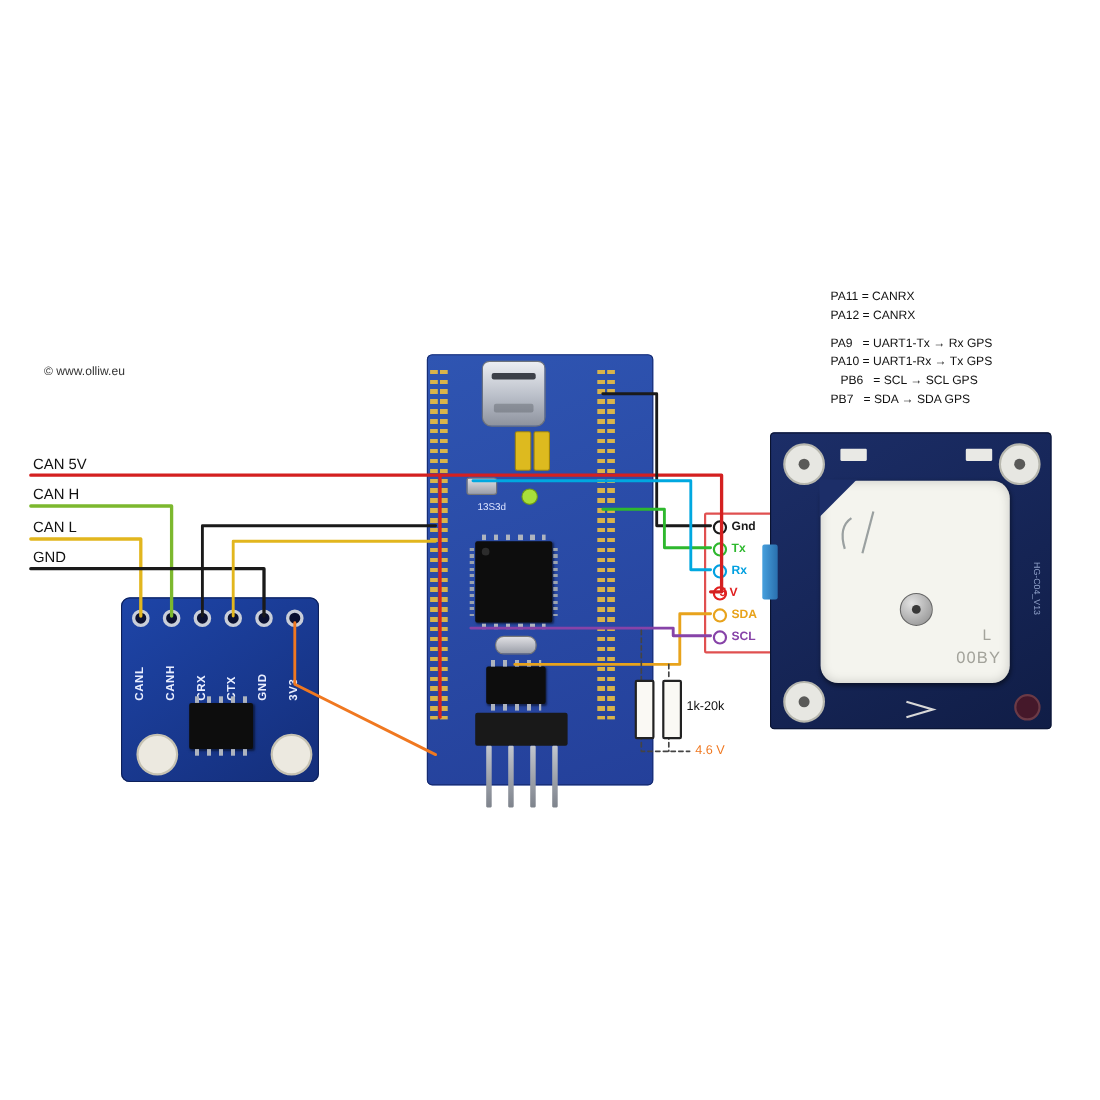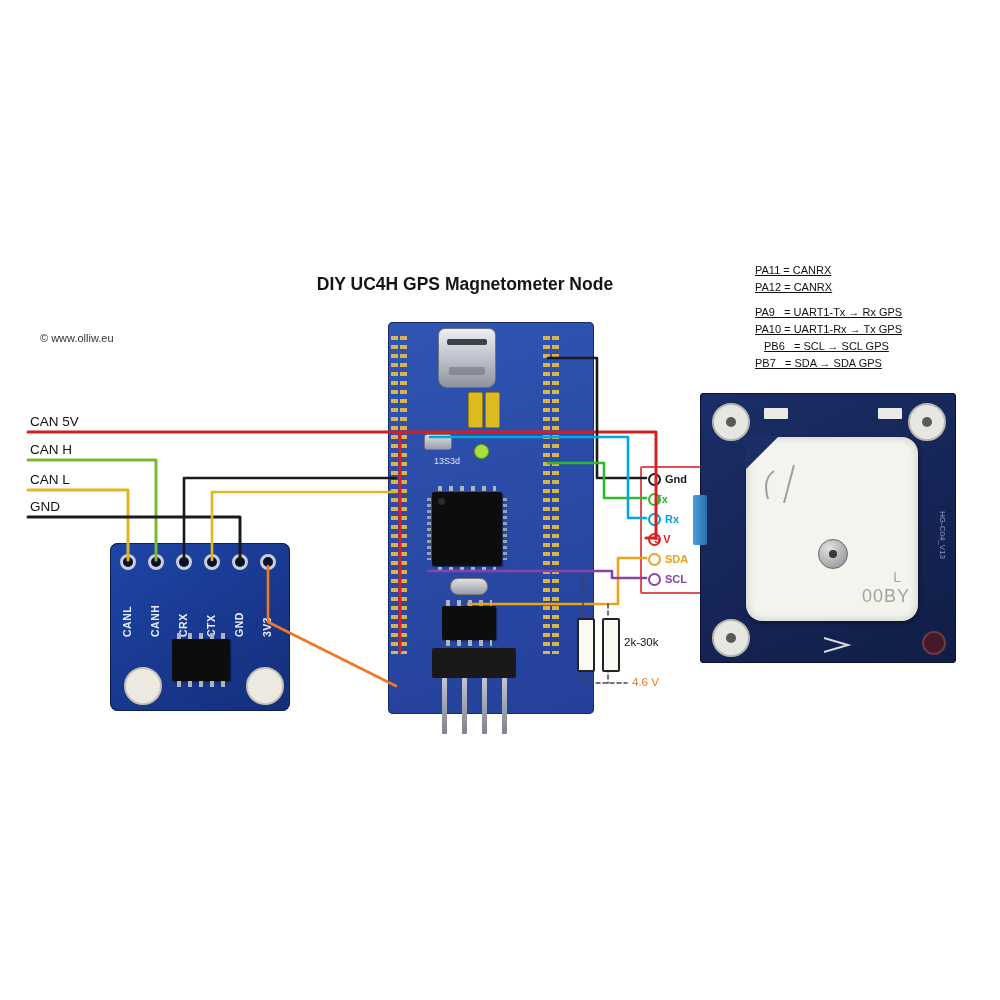--- a/index.html
+++ b/index.html
@@ -1,21 +1,21 @@
 <!DOCTYPE html>
 <html><head>
 <meta charset="utf-8">
 <style>
   html,body{margin:0;padding:0;background:#fff;}
   .stage{position:relative;width:1000px;height:1000px;background:#ffffff;
          font-family:"Liberation Sans",sans-serif;overflow:hidden;}
   .abs{position:absolute;}
   .title{font-size:17.5px;font-weight:bold;color:#141414;text-align:center;}
   .credit{font-size:11px;color:#333;}
-  .pinline{font-size:11px;color:#111;white-space:pre;text-decoration:underline;}
+  .pinline{font-size:11px;color:#111;white-space:pre;}
   .buslabel{font-size:13.5px;color:#111;}
   .wire-layer{position:absolute;left:0;top:0;width:1000px;height:1000px;z-index:40;pointer-events:none;}
   .toptext{z-index:50;}
   
   .mag{left:110px;top:543px;width:180px;height:168px;border-radius:8px;
        background:linear-gradient(145deg,#1e45a8,#142e7a);box-shadow:0 0 0 1px #0d205a inset;}
   .maghole{width:10px;height:10px;border:3px solid #c9ced9;background:#0a1030;border-radius:50%;}
   .magpin{writing-mode:vertical-rl;transform:rotate(180deg);font-size:10.5px;font-weight:bold;
           color:#e9eeff;letter-spacing:.5px;height:62px;width:14px;text-align:left;}
   .mnt{width:34px;height:34px;border-radius:50%;background:#ece9e0;border:2px solid #c6c2b2;}
@@ -64,21 +64,20 @@
       <polyline points="548,463 604,463 604,498 646,498" fill="none" stroke="#2eb82e" stroke-width="2.6" stroke-linejoin="round" stroke-linecap="round"></polyline>
       <polyline points="430,437 628,437 628,518 646,518" fill="none" stroke="#00a8e0" stroke-width="2.6" stroke-linejoin="round" stroke-linecap="round"></polyline>
       <polyline points="468,604 618,604 618,558 646,558" fill="none" stroke="#e8a31c" stroke-width="2.6" stroke-linejoin="round" stroke-linecap="round"></polyline>
       <polyline points="428,571 612,571 612,578 646,578" fill="none" stroke="#8743a8" stroke-width="2.6" stroke-linejoin="round" stroke-linecap="round"></polyline>
       <polyline points="583,573 583,618" fill="none" stroke="#444444" stroke-width="1.5" stroke-linejoin="round" stroke-linecap="round" stroke-dasharray="4,3"></polyline>
       <polyline points="608,604 608,618" fill="none" stroke="#444444" stroke-width="1.5" stroke-linejoin="round" stroke-linecap="round" stroke-dasharray="4,3"></polyline>
       <polyline points="583,668 583,683 627,683" fill="none" stroke="#444444" stroke-width="1.5" stroke-linejoin="round" stroke-linecap="round" stroke-dasharray="4,3"></polyline>
       <polyline points="608,668 608,683" fill="none" stroke="#444444" stroke-width="1.5" stroke-linejoin="round" stroke-linecap="round" stroke-dasharray="4,3"></polyline>
     </svg>
 
-  <div class="abs title" style="left:150px;top:274px;width:630px;">DIY UC4H GPS Magnetometer Node</div>
   <div class="abs credit" style="left:40px;top:332px;">© www.olliw.eu</div>
 
   <div class="abs">
     <div class="abs pinline" style="left:755px;top:264px;">PA11 = CANRX</div>
     <div class="abs pinline" style="left:755px;top:281px;">PA12 = CANRX</div>
     <div class="abs pinline" style="left:755px;top:306px;">PA9   = UART1-Tx → Rx GPS</div>
     <div class="abs pinline" style="left:755px;top:323px;">PA10 = UART1-Rx → Tx GPS</div>
     <div class="abs pinline" style="left:764px;top:340px;">PB6   = SCL → SCL GPS</div>
     <div class="abs pinline" style="left:755px;top:357px;">PB7   = SDA → SDA GPS</div>
   </div>
@@ -147,34 +146,34 @@
     <div class="abs swdpin" style="left:54px;top:356px;height:56px;"></div>
     <div class="abs swdpin" style="left:74px;top:356px;height:56px;"></div>
     <div class="abs swdpin" style="left:94px;top:356px;height:56px;"></div>
     <div class="abs swdpin" style="left:114px;top:356px;height:56px;"></div>
   </div>
 
   <div class="abs panel">
     <div class="abs pincircle" style="left: 6px; top: 5px; border-color: rgb(26, 26, 26);"></div>
     <div class="abs pinlabel" style="left: 23px; top: 5px; color: rgb(26, 26, 26);">Gnd</div>
     <div class="abs pincircle" style="left: 6px; top: 25px; border-color: rgb(46, 184, 46);"></div>
-    <div class="abs pinlabel" style="left: 13px; top: 25px; color: rgb(46, 184, 46);">Tx</div>
+    <div class="abs pinlabel" style="left: 23px; top: 25px; color: rgb(46, 184, 46);">Tx</div>
     <div class="abs pincircle" style="left: 6px; top: 45px; border-color: rgb(0, 160, 224);"></div>
     <div class="abs pinlabel" style="left: 23px; top: 45px; color: rgb(0, 160, 224);">Rx</div>
     <div class="abs pincircle" style="left: 6px; top: 65px; border-color: rgb(224, 32, 32);"></div>
     <div class="abs pinlabel" style="left: 12px; top: 65px; color: rgb(224, 32, 32);">5 V</div>
     <div class="abs pincircle" style="left: 6px; top: 85px; border-color: rgb(232, 163, 28);"></div>
     <div class="abs pinlabel" style="left: 23px; top: 85px; color: rgb(232, 163, 28);">SDA</div>
     <div class="abs pincircle" style="left: 6px; top: 105px; border-color: rgb(135, 67, 168);"></div>
     <div class="abs pinlabel" style="left: 23px; top: 105px; color: rgb(135, 67, 168);">SCL</div>
   </div>
 
   <div class="abs resistor" style="left:577px;top:618px;"></div>
   <div class="abs resistor" style="left:602px;top:618px;"></div>
-  <div class="abs smalllabel toptext" style="left:624px;top:636px;">2k-30k</div>
+  <div class="abs smalllabel toptext" style="left:624px;top:636px;">1k-20k</div>
   <div class="abs smalllabel toptext" style="left: 632px; top: 676px; color: rgb(240, 120, 32);">4.6 V</div>
 
   <div class="abs gps">
     <div class="abs standoff" style="left:12px;top:10px;"></div>
     <div class="abs standoff" style="left:208px;top:10px;"></div>
     <div class="abs standoff" style="left:12px;top:226px;"></div>
     <div class="abs" style="left:222px;top:238px;width:20px;height:20px;border-radius:50%;background:#45182a;border:2px solid #6b3a46;"></div>
 
     <div class="abs" style="left:64px;top:15px;width:24px;height:11px;background:#e9e9e5;border-radius:1px;"></div>
     <div class="abs" style="left:178px;top:15px;width:24px;height:11px;background:#e9e9e5;border-radius:1px;"></div>
@@ -184,21 +183,21 @@
     <div class="abs antenna" style="left:46px;top:44px;width:172px;height:184px;">
       <div class="abs" style="left:-1px;top:-1px;width:0;height:0;border-top:34px solid #1c2e68;border-right:34px solid transparent;"></div>
       <svg class="abs" style="left:14px;top:18px;" width="70" height="60">
         <path d="M8,44 Q2,24 14,16" fill="none" stroke="#9aa0a0" stroke-width="2"></path>
         <path d="M34,10 L24,48" fill="none" stroke="#9aa0a0" stroke-width="2"></path>
       </svg>
       <div class="abs" style="left:72px;top:102px;width:28px;height:28px;border-radius:50%;background:radial-gradient(circle at 35% 30%,#e2e2e2,#8a8a8a);border:1px solid #666;">
         <div class="abs" style="left:10px;top:10px;width:8px;height:8px;border-radius:50%;background:#383838;"></div>
       </div>
       <div class="abs gpstext" style="right:16px;bottom:36px;font-size:14px;">L</div>
-      <div class="abs gpstext" style="right:8px;bottom:14px;font-size:18px;">00BY</div>
+      <div class="abs gpstext" style="right:8px;bottom:14px;font-size:15px;">00BY</div>
     </div>
 
     <div class="abs" style="left:238px;top:118px;writing-mode:vertical-rl;font-size:8px;color:#8fa0c8;">HG-C04_V13</div>
 
     <svg class="abs" style="left:120px;top:242px;" width="36" height="20">
       <polyline points="4,17 28,10 4,3" fill="none" stroke="#d8d8d8" stroke-width="2"></polyline>
     </svg>
   </div>
 
 </div>

